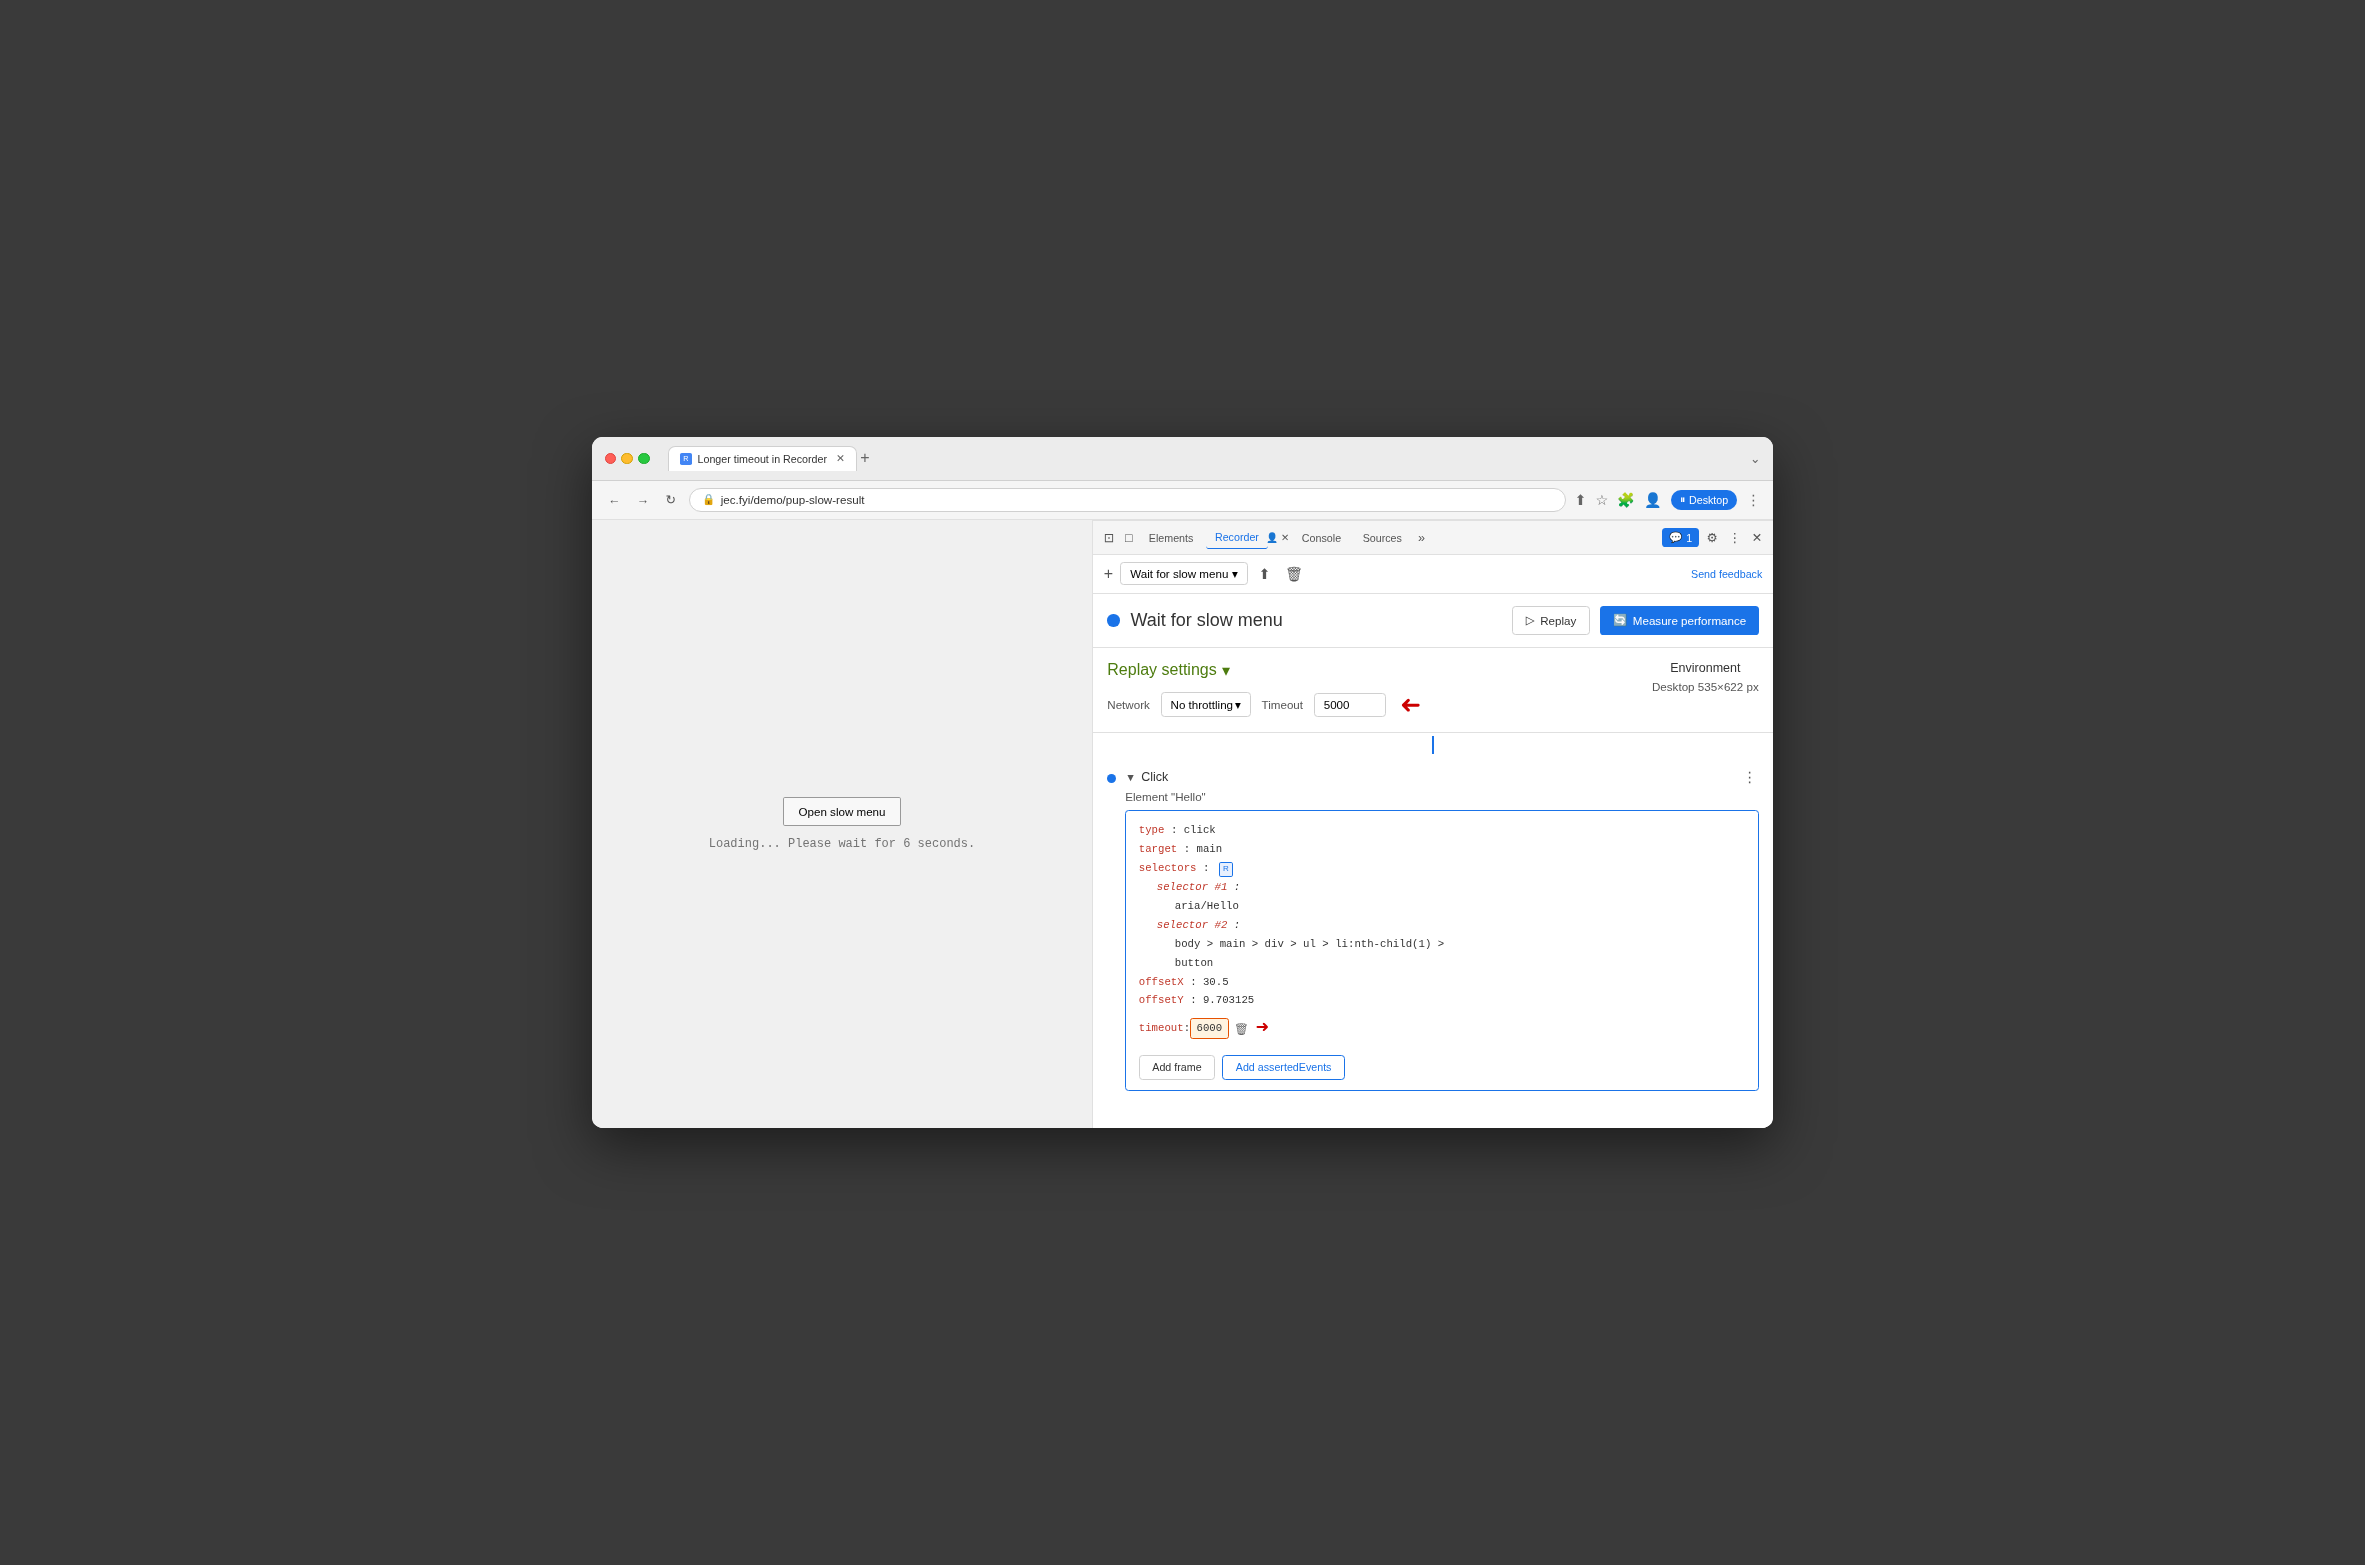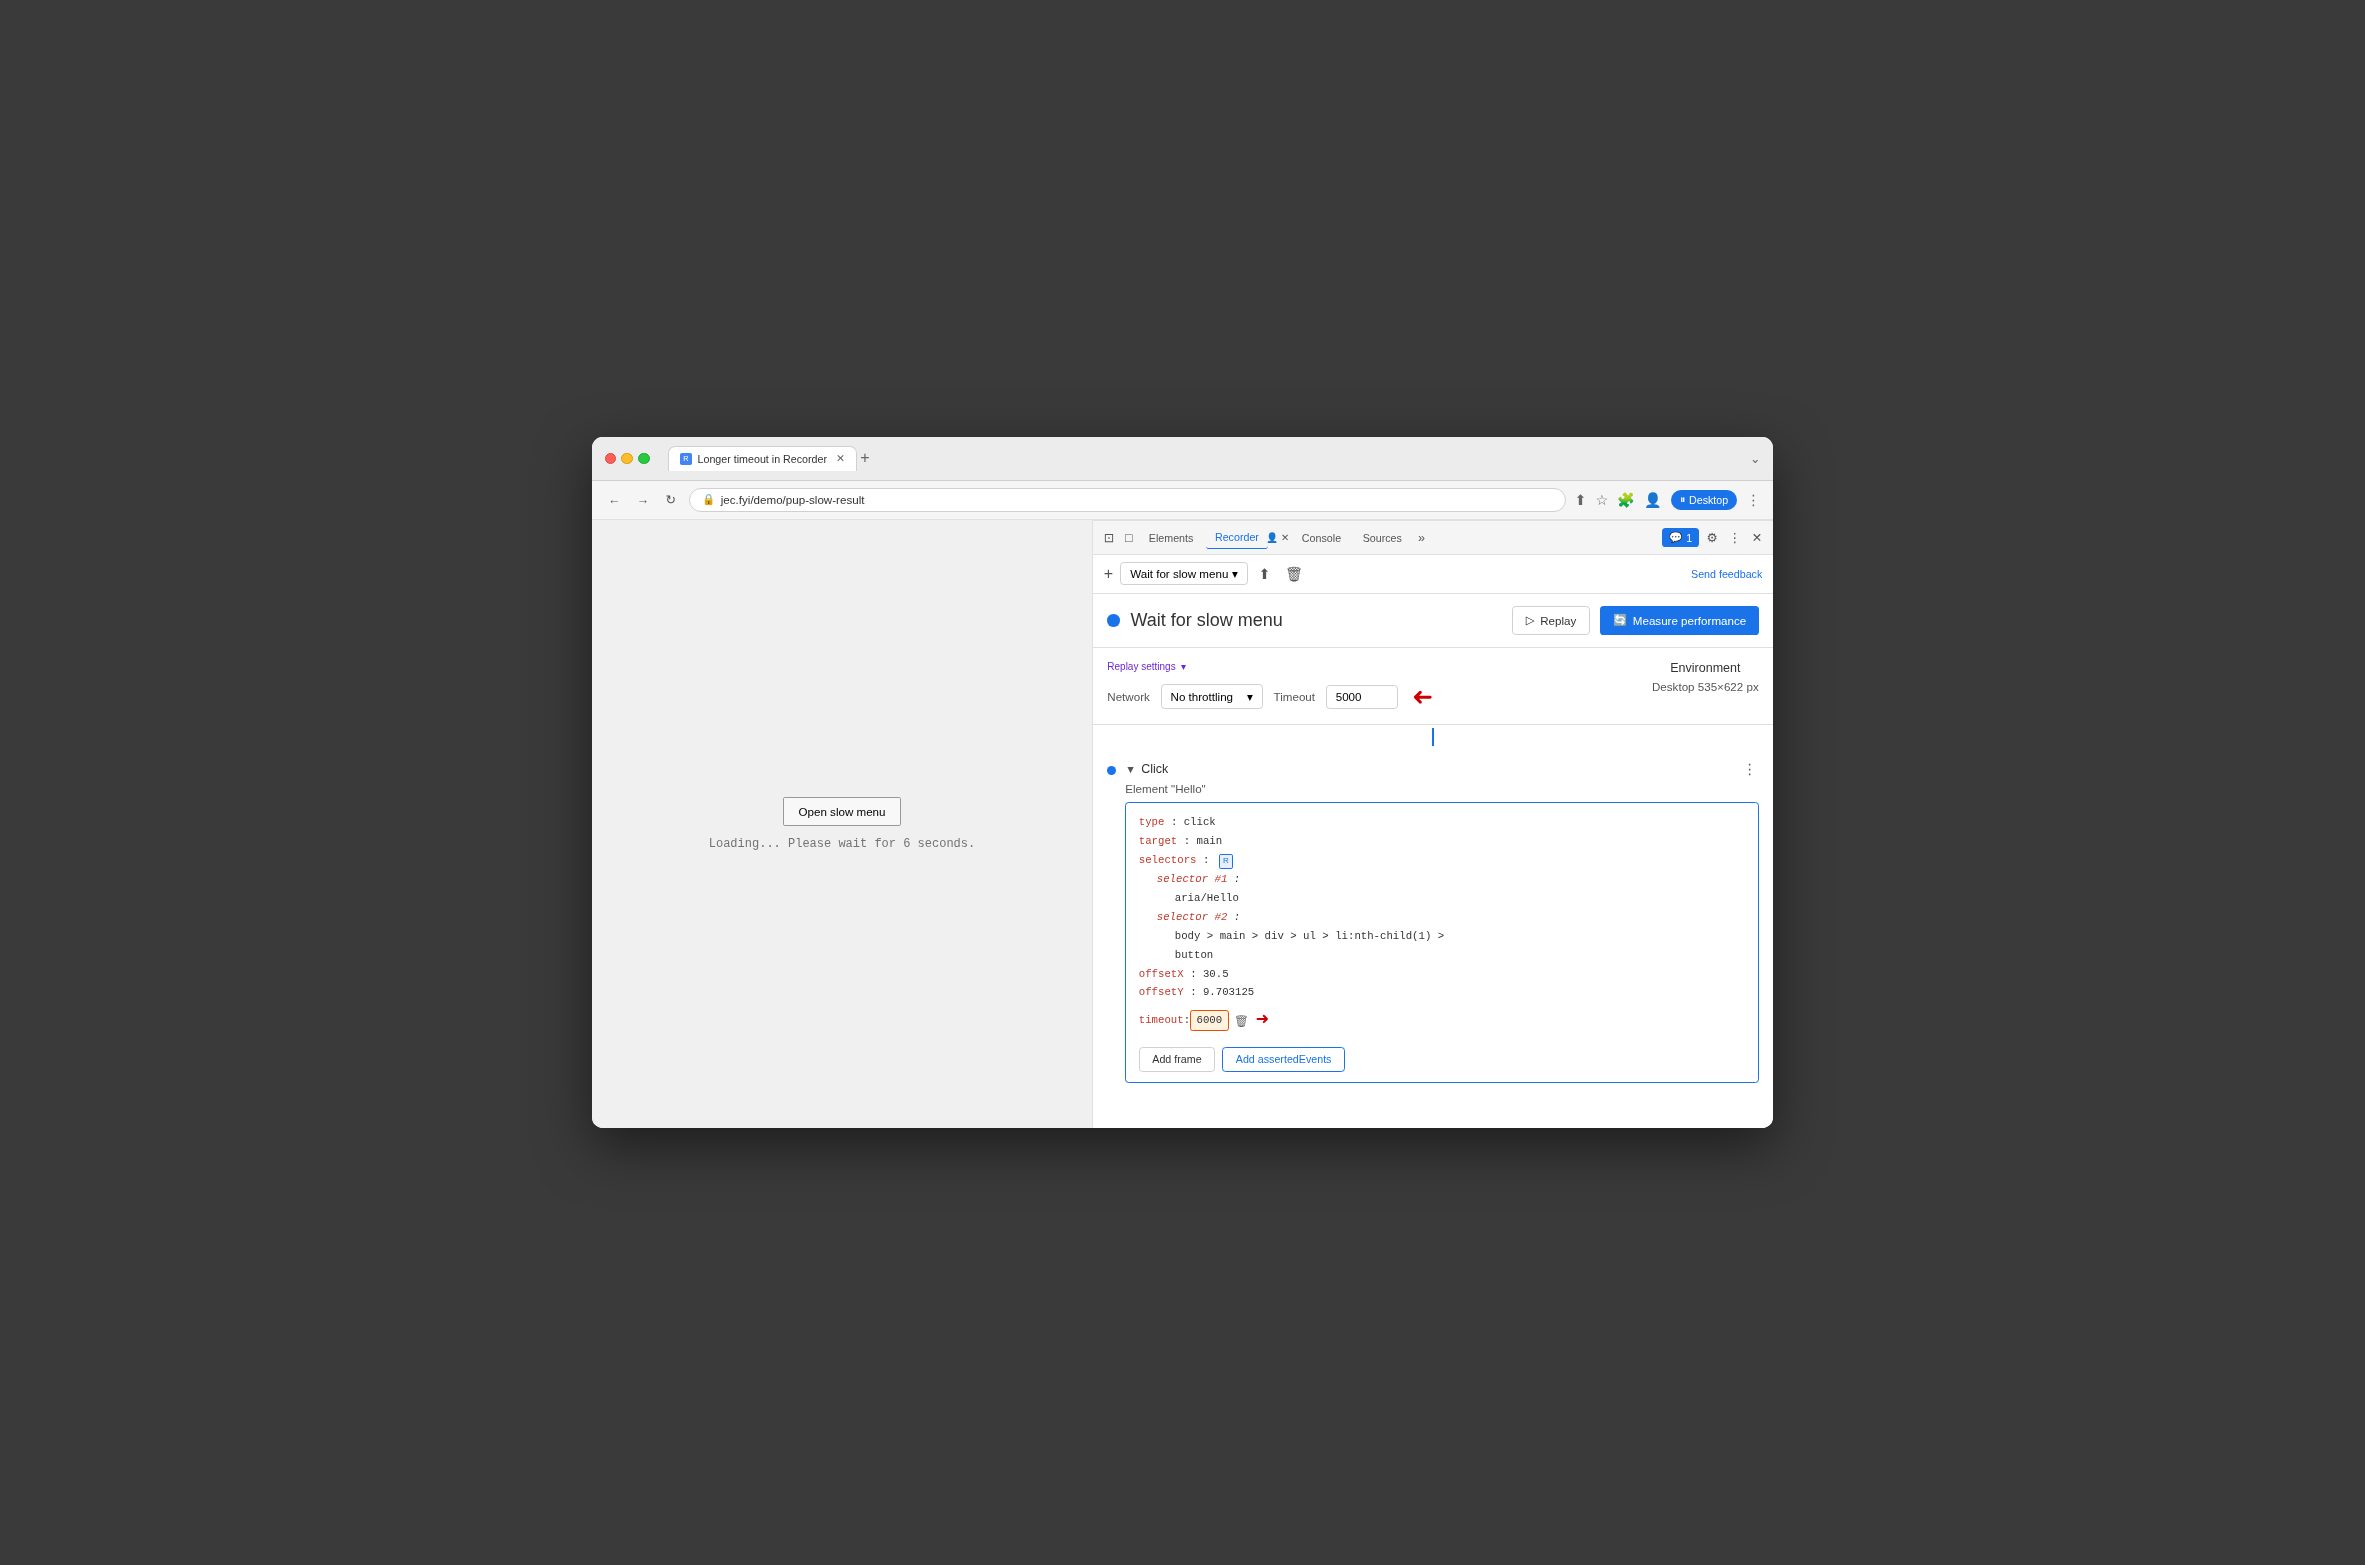--- a/index.html
+++ b/index.html
@@ -308,42 +308,42 @@
     
     .replay-settings {
       padding: 12.5px 14.3px;
       border-bottom: 0.9px solid #e0e0e0;
       display: flex;
       align-items: flex-start;
       justify-content: space-between;
     }
     .replay-settings-left {}
     .replay-settings-title {
-      font-size: 10px;
+      font-size: 16px;
       font-weight: 500;
-      color: #6d28d9;
+      color: #4d7c0f;
       margin-bottom: 10.7px;
       display: flex;
       align-items: center;
       gap: 5.4px;
       cursor: pointer;
     }
     .settings-row {
       display: flex;
       align-items: center;
       gap: 10.7px;
     }
     .settings-label {
       font-size: 11.6px;
       color: #555;
     }
     .throttling-select {
       display: flex;
       align-items: center;
-      gap: 14px;
+      gap: 2px;
       border: 0.9px solid #d0d0d0;
       border-radius: 3.6px;
       padding: 4.5px 9px;
       font-size: 11.6px;
       cursor: pointer;
       background: #fff;
     }
     .timeout-input {
       border: 0.9px solid #d0d0d0;
       border-radius: 3.6px;

